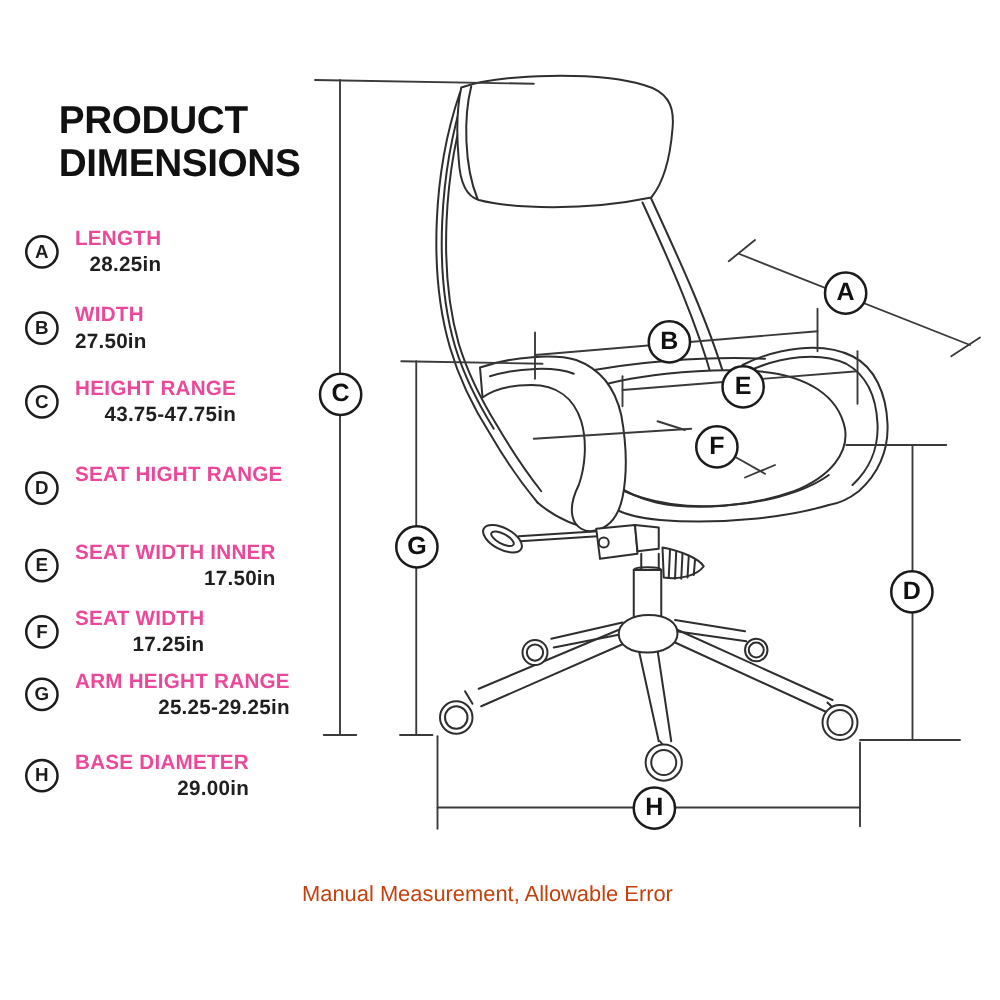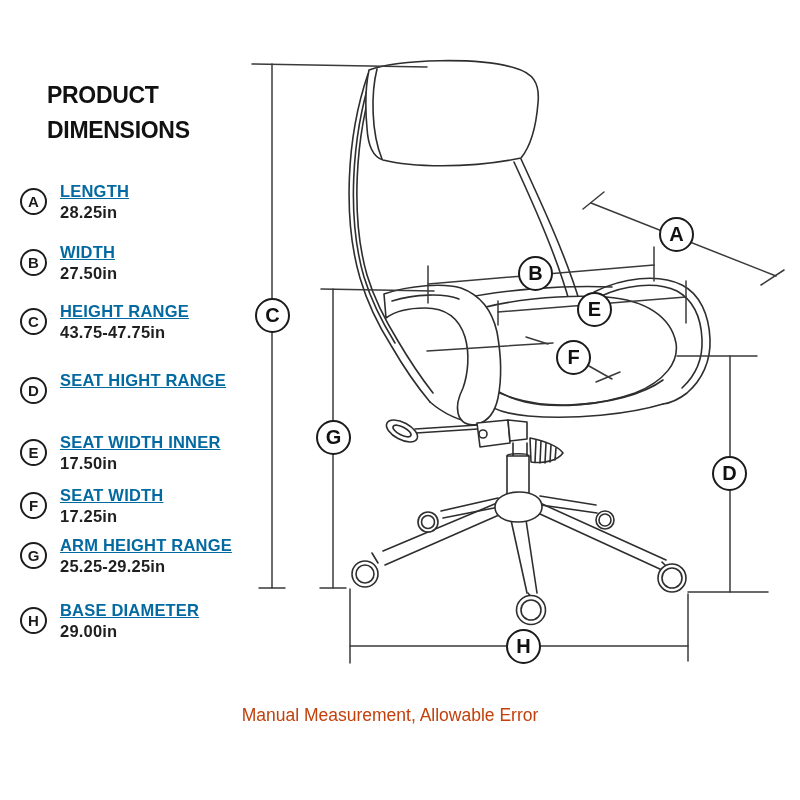--- a/index.html
+++ b/index.html
@@ -4,32 +4,32 @@
 <style>
   html,body{margin:0;padding:0;}
   body{
     width:800px;height:800px;position:relative;background:#ffffff;
     font-family:"Liberation Sans","DejaVu Sans",sans-serif;
     color:#1c1c1c;overflow:hidden;
   }
   
   .title{
     position:absolute;left:47px;top:78px;
-    font-size:23px;line-height:35px;font-weight:bold;letter-spacing:-0.3px;color:#111;
+    font-size:31px;line-height:35px;font-weight:bold;letter-spacing:-0.3px;color:#111;
   }
   .dim-row{position:absolute;left:20px;display:flex;align-items:flex-start;gap:13px;width:260px;}
   .dim-badge{
     flex:0 0 auto;width:27px;height:27px;margin-top:7px;box-sizing:border-box;
     border:2px solid #1c1c1c;border-radius:50%;background:#fff;
     display:flex;align-items:center;justify-content:center;
     font-weight:bold;font-size:15px;color:#1c1c1c;
   }
   .dim-text{display:flex;flex-direction:column;}
-  .dim-label{font-weight:bold;font-size:16.5px;line-height:21px;letter-spacing:0.2px;color:#0369a1;text-decoration:underline;}
-  .dim-value{font-weight:bold;font-size:16.5px;line-height:21px;letter-spacing:0.2px;color:#1f1f1f;}
+  .dim-label{font-weight:bold;font-size:16.5px;line-height:21px;letter-spacing:0.2px;color:#ec4899;}
+  .dim-value{font-weight:bold;font-size:16.5px;line-height:21px;letter-spacing:0.2px;color:#1f1f1f;text-align:right;}
   
   .diagram{position:absolute;left:0;top:0;width:800px;height:800px;}
   .marker{
     position:absolute;width:35px;height:35px;box-sizing:border-box;
     border:2.5px solid #1b1b1b;border-radius:50%;background:#fff;
     display:flex;align-items:center;justify-content:center;
     font-weight:bold;font-size:20px;color:#111;
   }
   
   .footnote{

